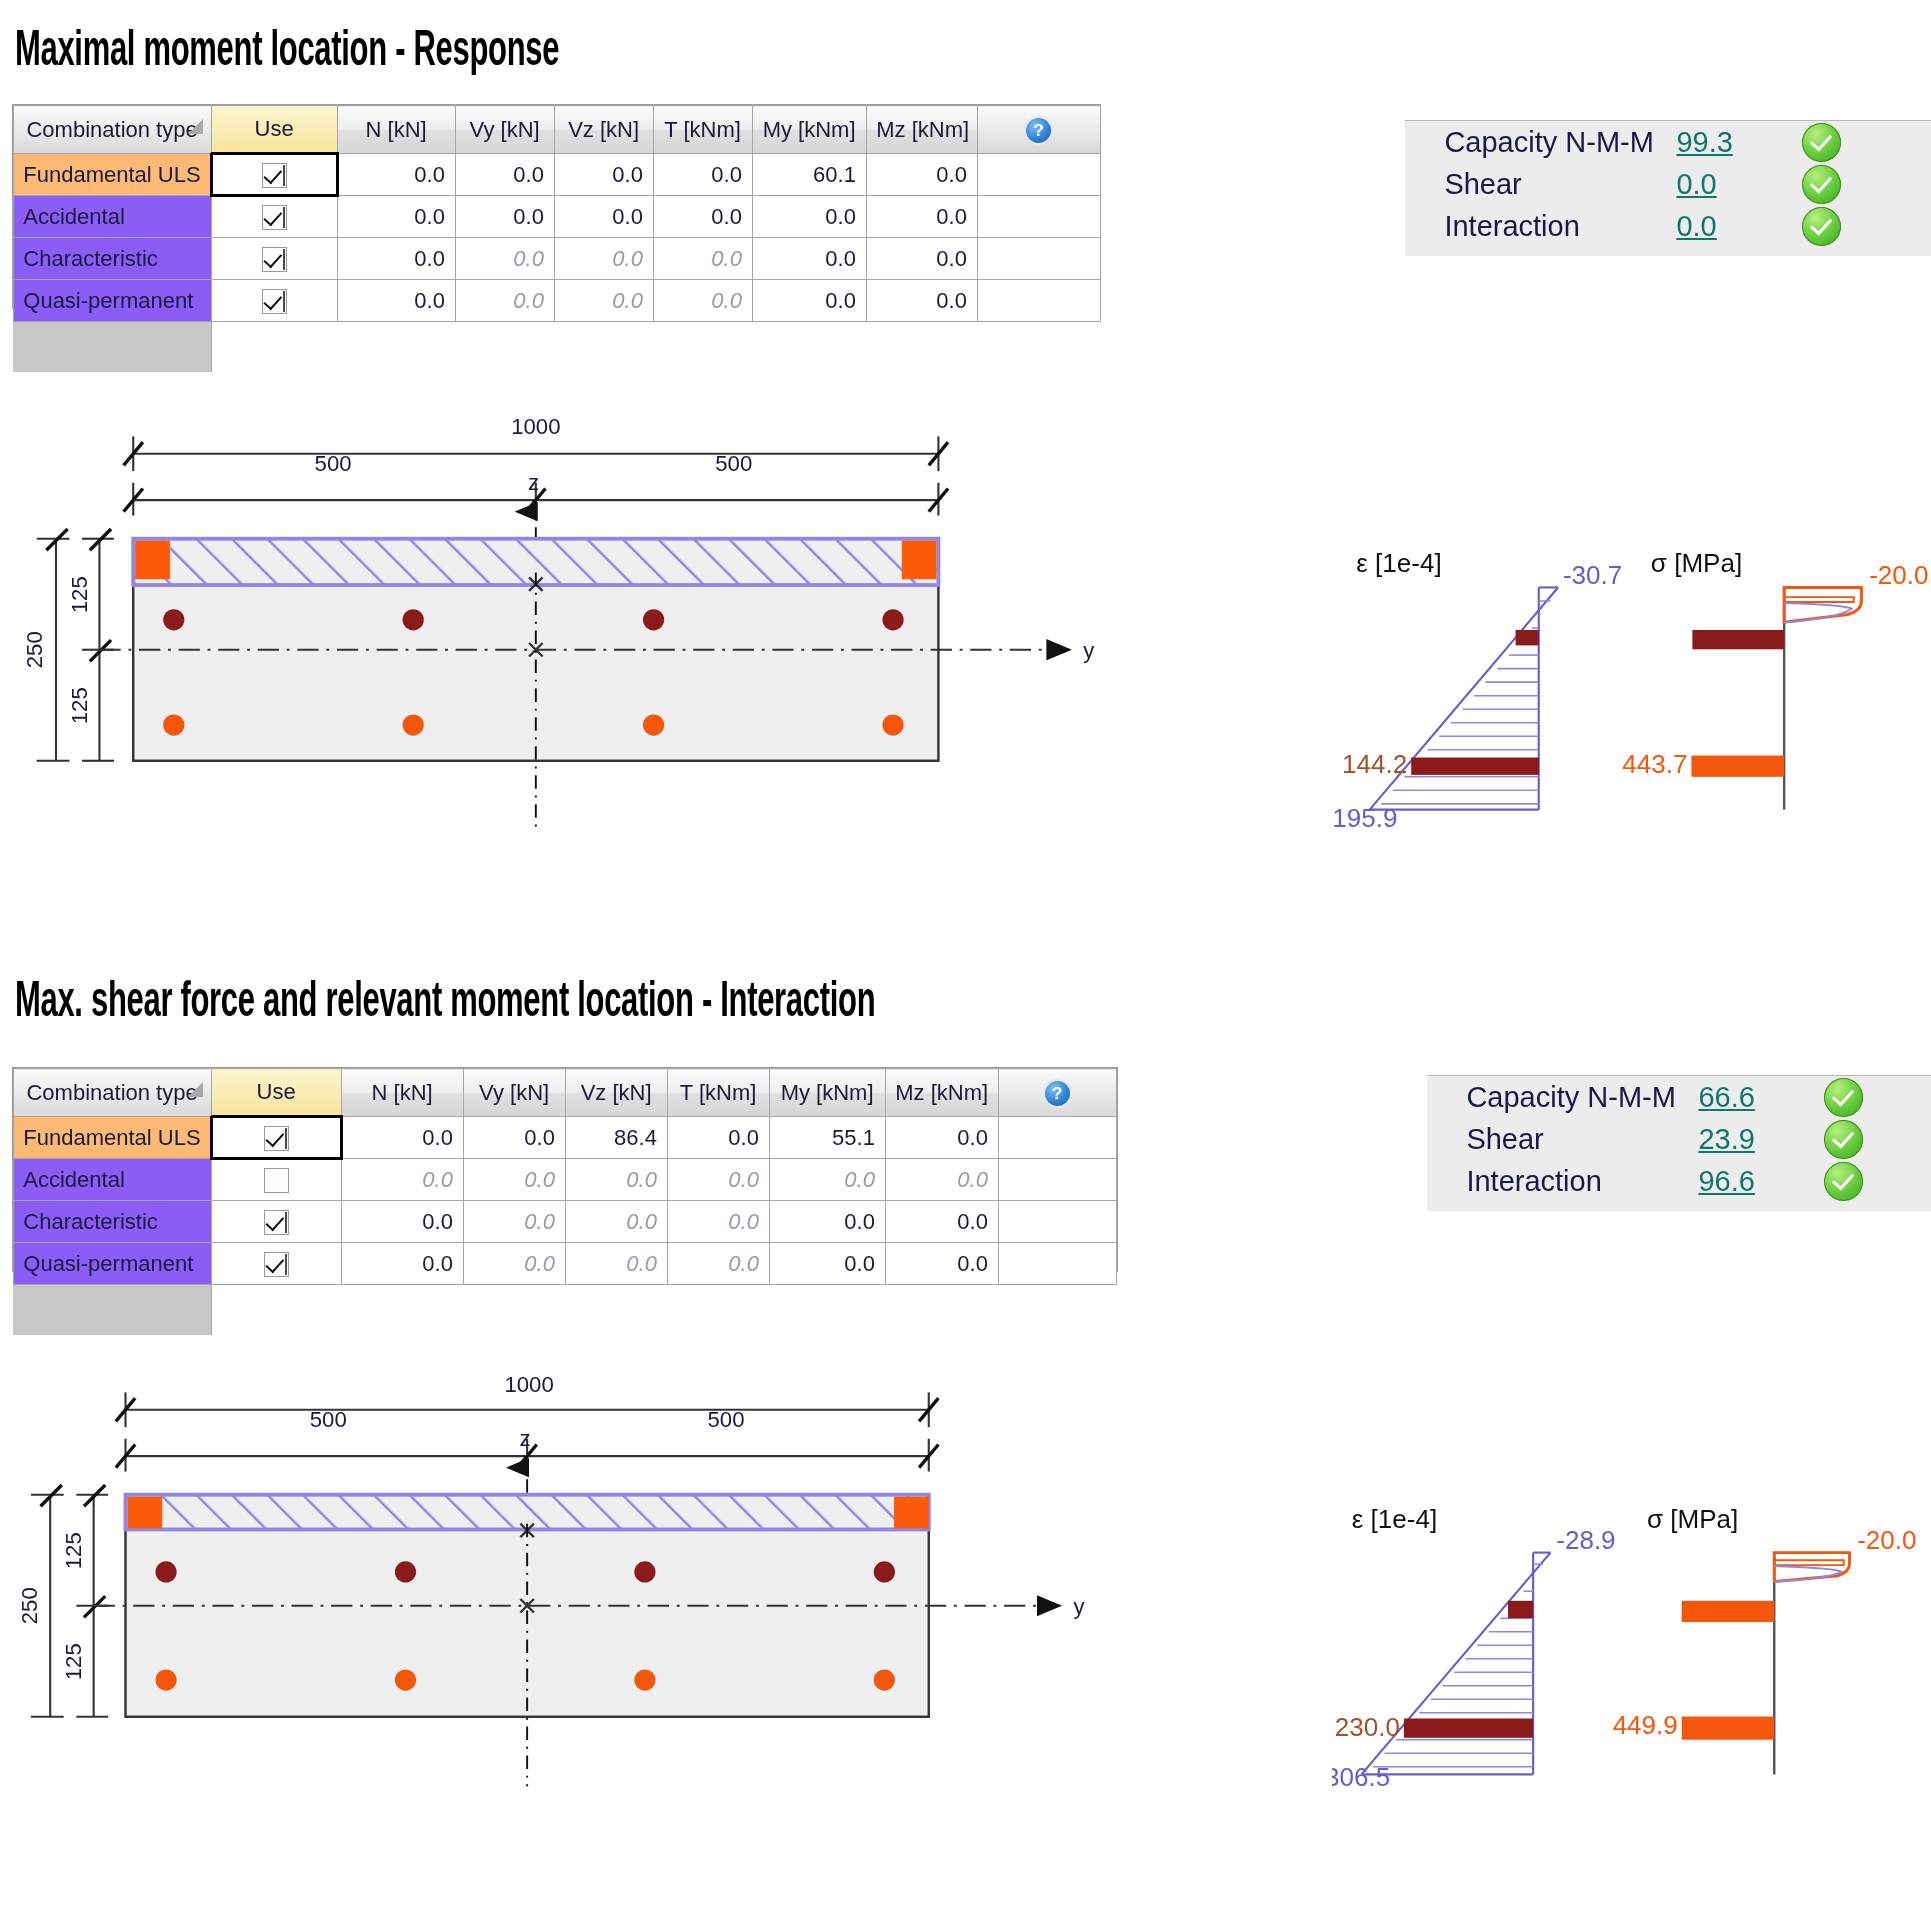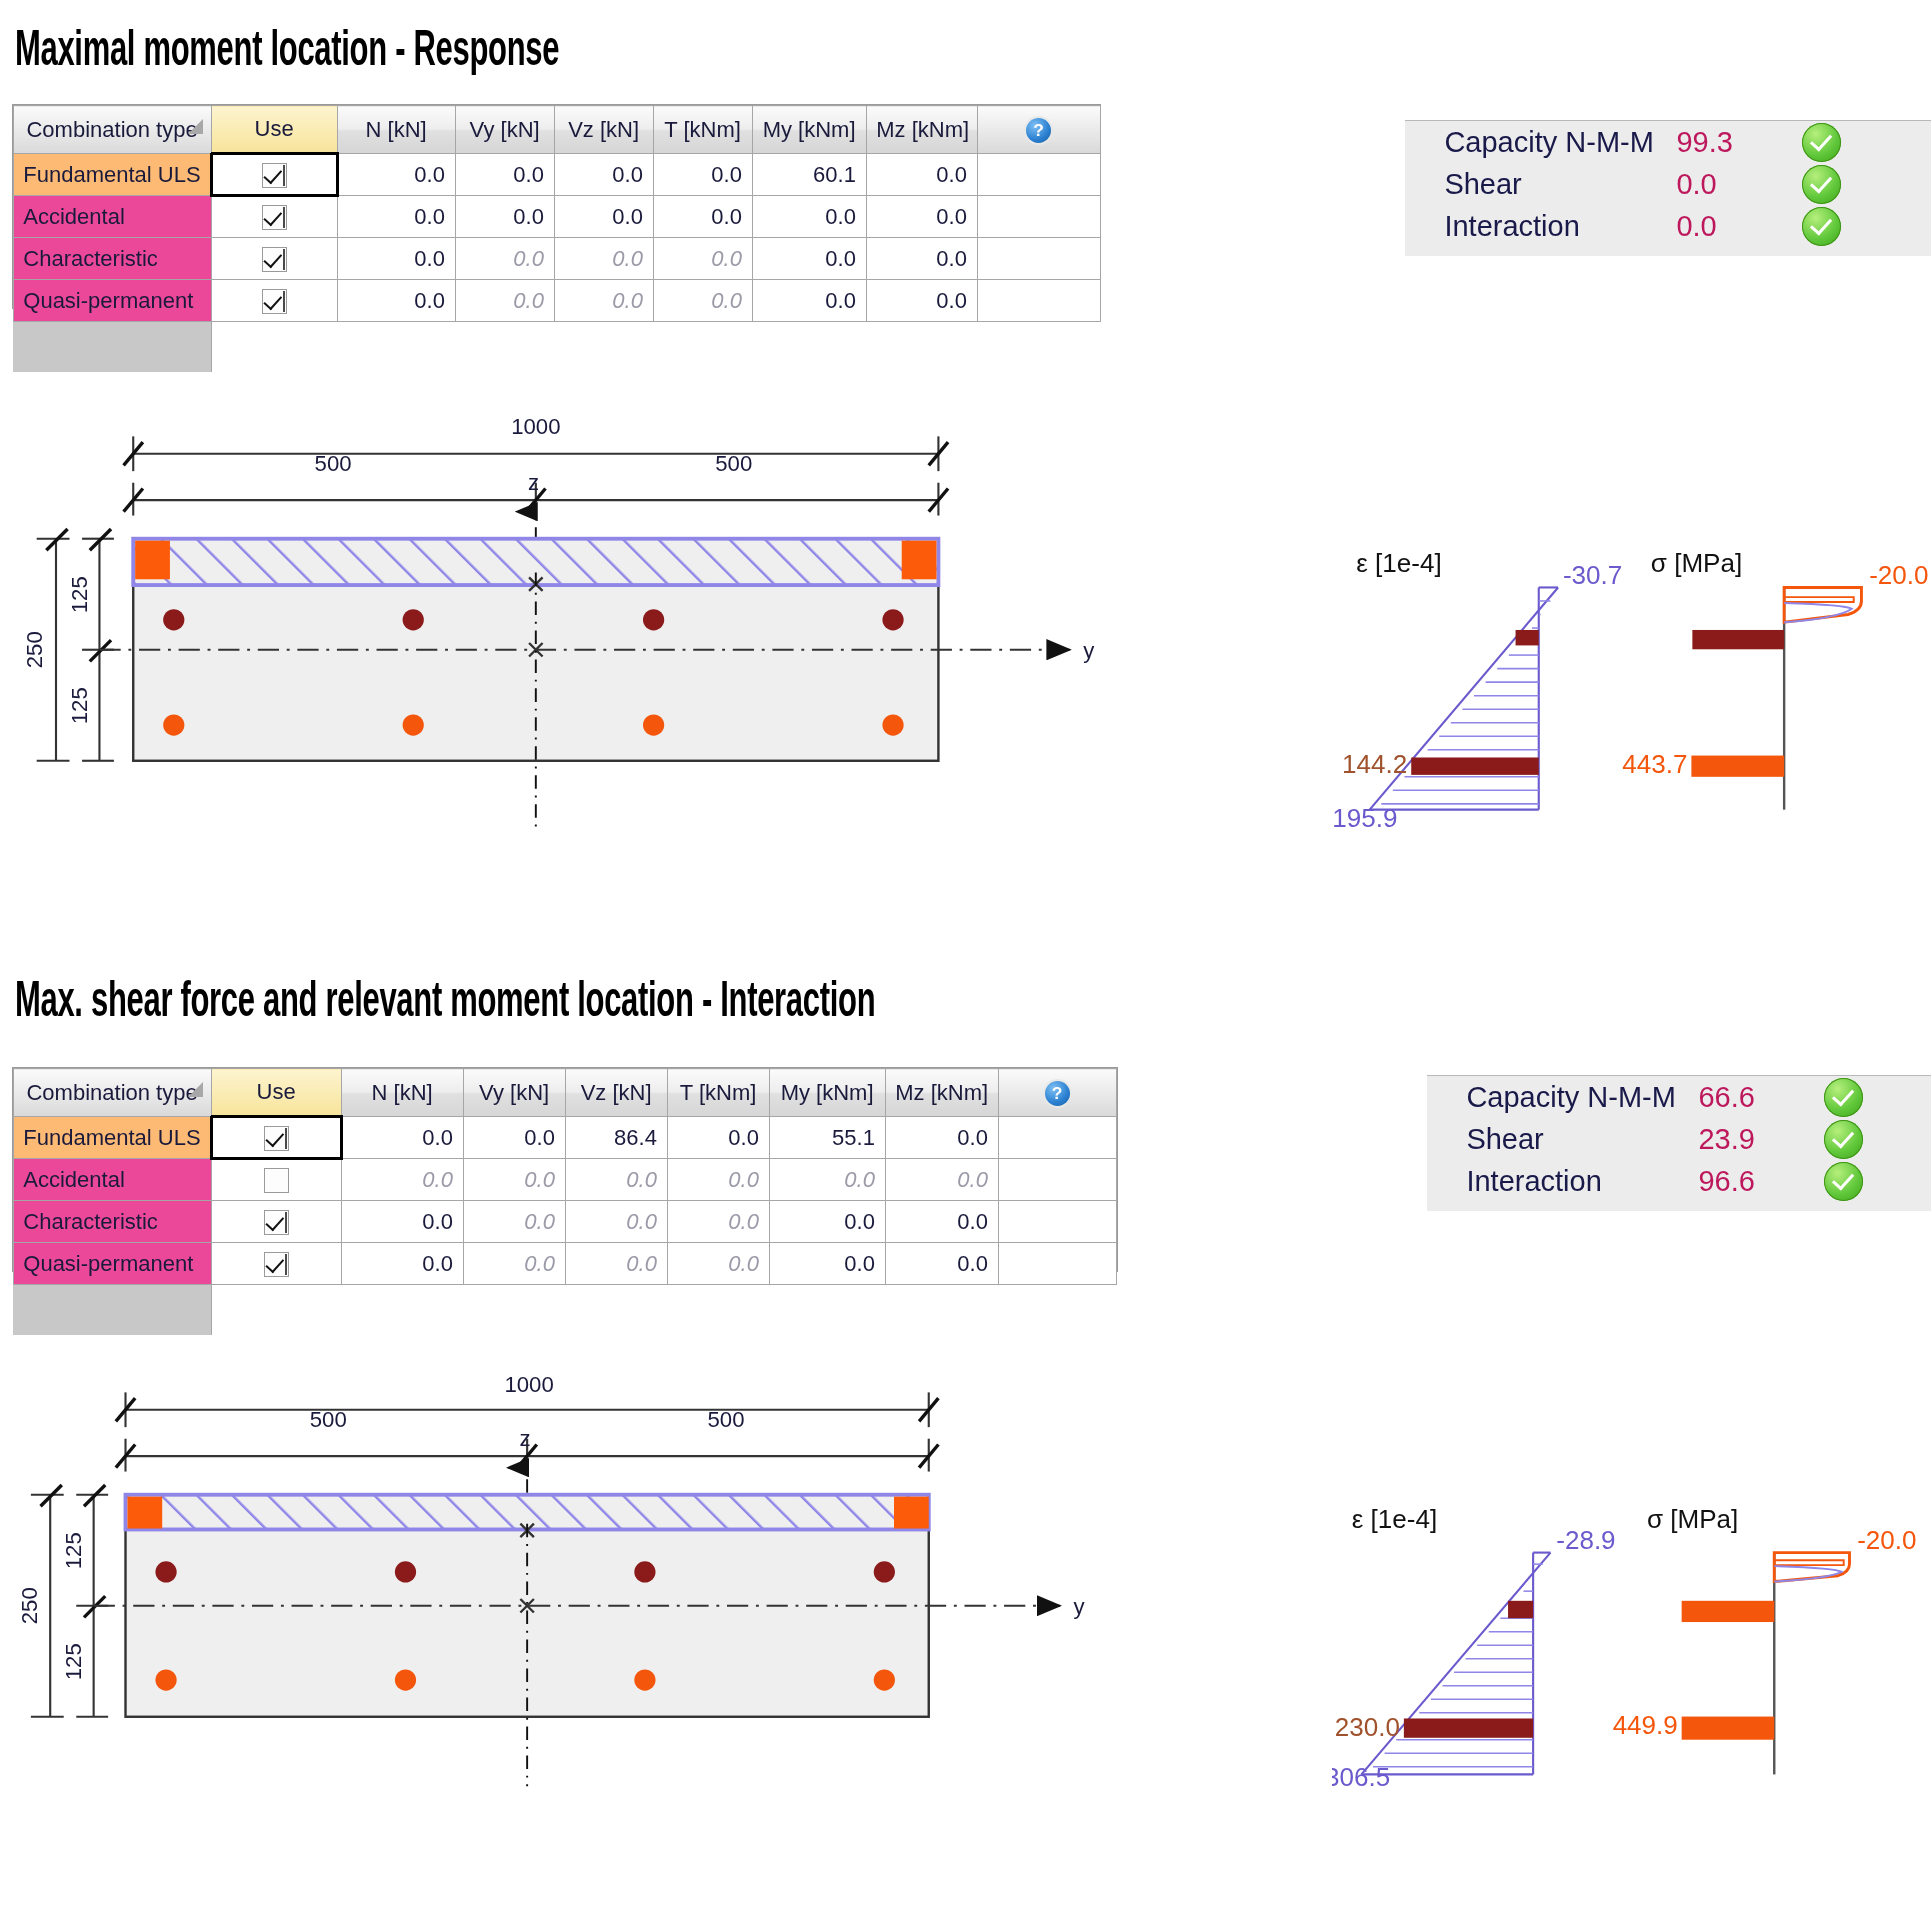--- a/index.html
+++ b/index.html
@@ -41,21 +41,21 @@
     background:linear-gradient(to bottom,#fbfbfb 0%,#ededed 48%,#e0e0e0 52%,#d6d6d6 100%);
     text-align:center;font-weight:normal;color:#1a1a3c;height:48px;
   }
   th.hdr-combo{text-align:left;background:linear-gradient(to bottom,#fbfbfb,#d9d9d9)!important;position:relative;}
   th.hdr-combo .sortmark{
     position:absolute;right:7.7px;top:12.6px;width:0;height:0;
     border-left:15.4px solid transparent;border-bottom:15.4px solid #a8a8a8;
   }
   th.hdr-use{background:linear-gradient(to bottom,#fdf4cf 0%,#f7e49b 100%)!important;}
   th.hdr-help{background:linear-gradient(to bottom,#fbfbfb,#d9d9d9)!important;}
-  td.rowlabel{background:#ec4899;text-align:left;color:#1a1a3c;}
+  td.rowlabel{background:#8b5cf6;text-align:left;color:#1a1a3c;}
   tr.selected td.rowlabel{background:#fdba74;}
   td.usecell{background:#ffffff;text-align:center;}
   tr.selected td.usecell{border:3.9px solid #000;}
   td.num{background:#ffffff;text-align:right;}
   td.num.dim{color:#9a9aa8;font-style:italic;}
   td.blank{background:#ffffff;border-left:1px solid #a6a6a6;border-right:none;}
   .grid-footer{height:50px;background:#ffffff;display:flex;}
   .grid-footer .ff-left{background:#c8c8c8;border-right:1px solid #a6a6a6;}
   .grid-footer .ff-right{flex:1;background:#ffffff;}
 
@@ -72,21 +72,21 @@
 
   .help-icon{display:inline-block;width:25px;height:25px;border-radius:50%;
     background:radial-gradient(circle at 35% 30%, #7ec0f5 0%, #2a7fd0 60%, #1b5e9e 100%);
     color:#fff;font-size:17.4px;font-weight:bold;line-height:25px;text-align:center;
     box-shadow:0 0 0 1.9px #e8e8e8;}
 
   
   .cap-panel{position:absolute;background:#ececec;border-top:1.9px solid #b8b8b8;padding-left:24px;}
   .cap-row{display:flex;align-items:center;height:42px;}
   .cap-label{width:232px;font-size:29px;color:#19194a;padding-left:15.4px;}
-  .cap-value{width:126px;font-size:29px;color:#be185d;}
+  .cap-value{width:126px;font-size:29px;color:#0f766e;text-decoration:underline;}
   .cap-ok{width:39px;height:39px;border-radius:50%;
     background:radial-gradient(circle at 35% 28%, #b6ef7d 0%, #63c93c 55%, #3da316 100%);
     position:relative;box-shadow:inset 0 0 0 1px #3f9416;}
   .cap-ok::after{content:"";position:absolute;left:12.6px;top:7.7px;width:8.7px;height:17.4px;
     border:solid #fff;border-width:0 3.9px 3.9px 0;transform:rotate(42deg);}
 
   
   .draw{position:absolute;}
   .dim-text{font-size:23px;fill:#1a1a3c;font-family:"Liberation Sans",sans-serif;}
   .diag-text{font-size:27px;font-family:"Liberation Sans",sans-serif;}

